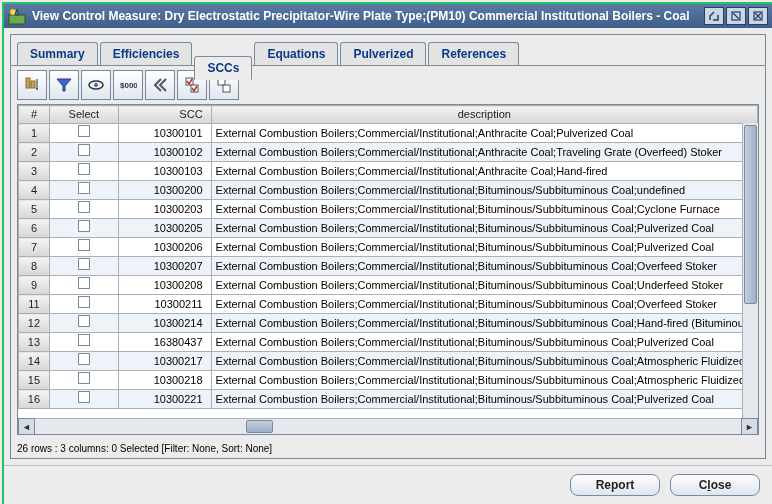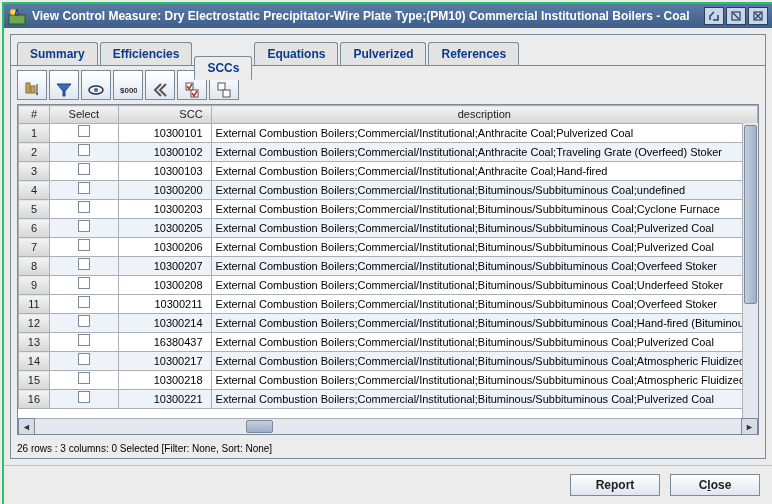--- a/index.html
+++ b/index.html
@@ -6,21 +6,21 @@
 .window{width:768px;height:500px;margin:2px;background:#ececec;border:2px solid #22c55e;position:relative;display:flex;flex-direction:column}
 .titlebar{height:24px;background:linear-gradient(to bottom,#5b79a5,#3e5f8a);color:#fff;display:flex;align-items:center;padding:0 4px;font-size:12px;font-weight:bold}
 .titlebar .app-icon{width:18px;height:18px;margin-right:6px;display:flex;align-items:center;justify-content:center}
 .titlebar .title{flex:1;white-space:nowrap;overflow:hidden;text-overflow:ellipsis}
 .titlebar .win-btn{width:18px;height:16px;margin-left:2px;display:flex;align-items:center;justify-content:center;border:1px solid #2a3f5f;background:#c9d6e8;color:#2a3f5f;font-size:10px;cursor:pointer}
 .content{flex:1;display:flex;flex-direction:column;border:1px solid #7a8a99;margin:6px;background:#ececec;overflow:hidden}
 .tabstrip{display:flex;align-items:center;padding:6px 6px 0 6px;gap:2px;border-bottom:1px solid #7a8a99;background:#ececec}
 .tab{padding:4px 12px;border:1px solid #7a8a99;border-bottom:none;background:#e3e3e3;color:#0a3a8a;cursor:pointer;border-radius:3px 3px 0 0;font-size:12px;font-weight:bold}
 .tab.active{background:#ececec;position:relative;top:15px;border-bottom:1px solid #ececec}
 .toolbar{display:flex;padding:4px 6px;gap:2px}
-.tbtn{width:28px;height:28px;border:1px solid #7a8a99;background:linear-gradient(to bottom,#fff,#dfe7f1);display:flex;align-items:flex-end;justify-content:center;cursor:pointer}
+.tbtn{width:28px;height:28px;border:1px solid #7a8a99;background:linear-gradient(to bottom,#fff,#dfe7f1);display:flex;align-items:center;justify-content:center;cursor:pointer}
 .tbtn svg{width:18px;height:18px}
 .grid-wrap{flex:1;margin:0 6px 4px 6px;border:1px solid #7a8a99;background:#fff;overflow:hidden;display:flex;flex-direction:column;position:relative}
 .grid-scroll{flex:1;overflow:hidden;position:relative}
 table{border-collapse:collapse;width:100%;font-size:11px}
 th,td{border:1px solid #aab0b6;padding:1px 4px;white-space:nowrap;text-align:left;height:15px;line-height:15px}
 th{background:linear-gradient(to bottom,#f4f4f4,#d6d6d6);font-weight:normal;color:#222;text-align:center;position:sticky;top:0}
 .rowhead{background:linear-gradient(to bottom,#f4f4f4,#d6d6d6);text-align:center;color:#222;width:22px}
 .col-select{width:60px;text-align:center}
 .col-scc{width:80px;text-align:right;padding-right:8px}
 .selcell{text-align:center}
@@ -31,21 +31,21 @@
 .vscroll{position:absolute;right:0;top:18px;bottom:0;width:15px;background:#e5e9ef;border-left:1px solid #aab0b6}
 .vscroll .thumb{position:absolute;left:1px;right:1px;top:2px;height:60%;background:linear-gradient(to right,#c3cfdf,#9eb0c8);border:1px solid #7a8a99;border-radius:2px}
 .hscroll{height:15px;background:#e5e9ef;border-top:1px solid #aab0b6;display:flex;align-items:center;position:relative}
 .hscroll .track{flex:1;margin:0 15px;height:13px;position:relative}
 .hscroll .thumb{position:absolute;top:0;bottom:0;left:30%;width:25px;background:linear-gradient(to bottom,#c3cfdf,#9eb0c8);border:1px solid #7a8a99;border-radius:2px}
 .hscroll .arrow{width:15px;height:15px;display:flex;align-items:center;justify-content:center;background:#d6dce5;border:1px solid #7a8a99;font-size:9px;color:#333;position:absolute}
 .hscroll .arrow.l{left:0}
 .hscroll .arrow.r{right:0}
 .status{padding:4px 6px;color:#000000;font-size:10px}
 .buttonbar{display:flex;justify-content:flex-end;padding:8px 12px;gap:10px;border-top:1px solid #b9c0c7}
-.btn{min-width:64px;padding:3px 12px;border:1px solid #7a8a99;background:linear-gradient(to bottom,#fdfdfd,#dfe6ef);cursor:pointer;font-size:12px;border-radius:0;text-align:center;font-weight:bold;color:#222}
+.btn{min-width:64px;padding:3px 12px;border:1px solid #7a8a99;background:linear-gradient(to bottom,#fdfdfd,#dfe6ef);cursor:pointer;font-size:12px;border-radius:8px;text-align:center;font-weight:bold;color:#222}
 .btn u{text-decoration:underline}
 </style>
 </head>
 <body>
 
 <div class="window">
   <div class="titlebar">
     <span class="app-icon">
       <svg viewBox="0 0 18 18">
           <rect x="1" y="8" width="16" height="9" fill="#6fa84f" stroke="#2e5a1f"></rect>

